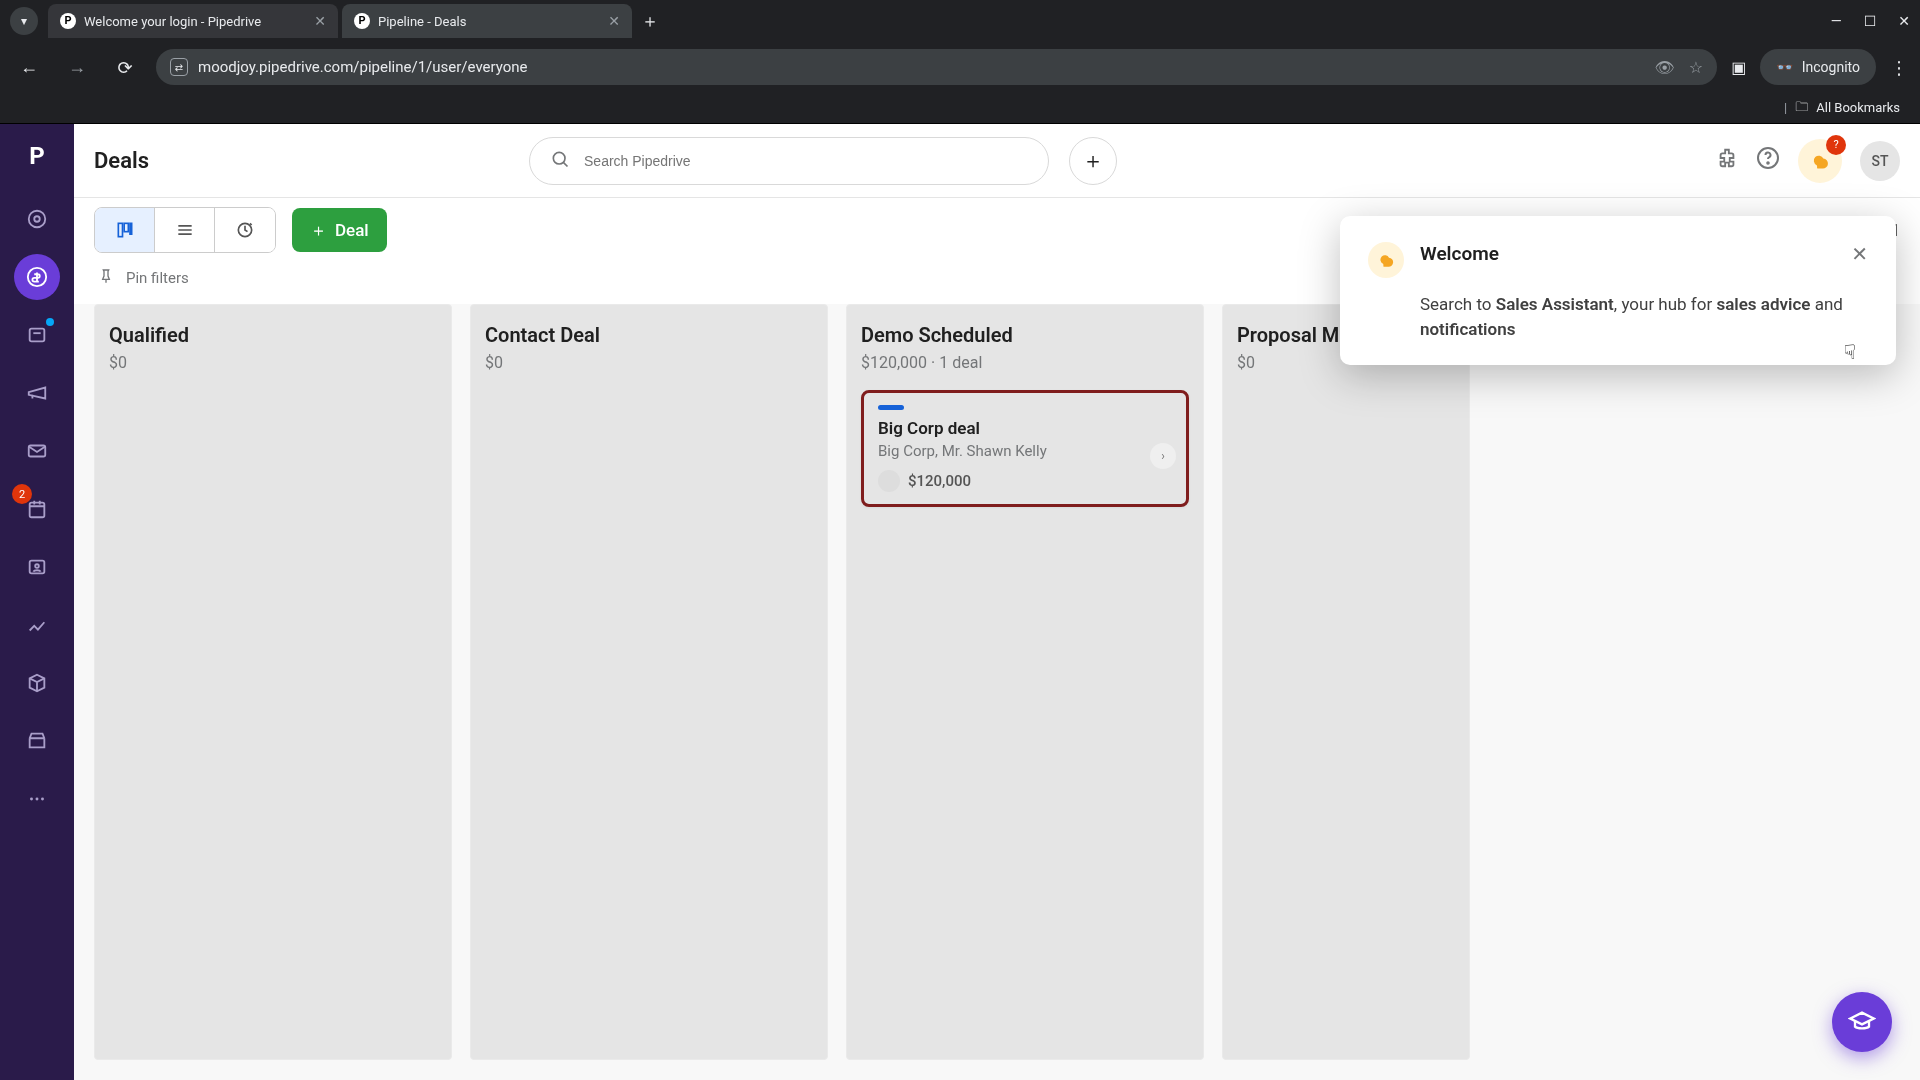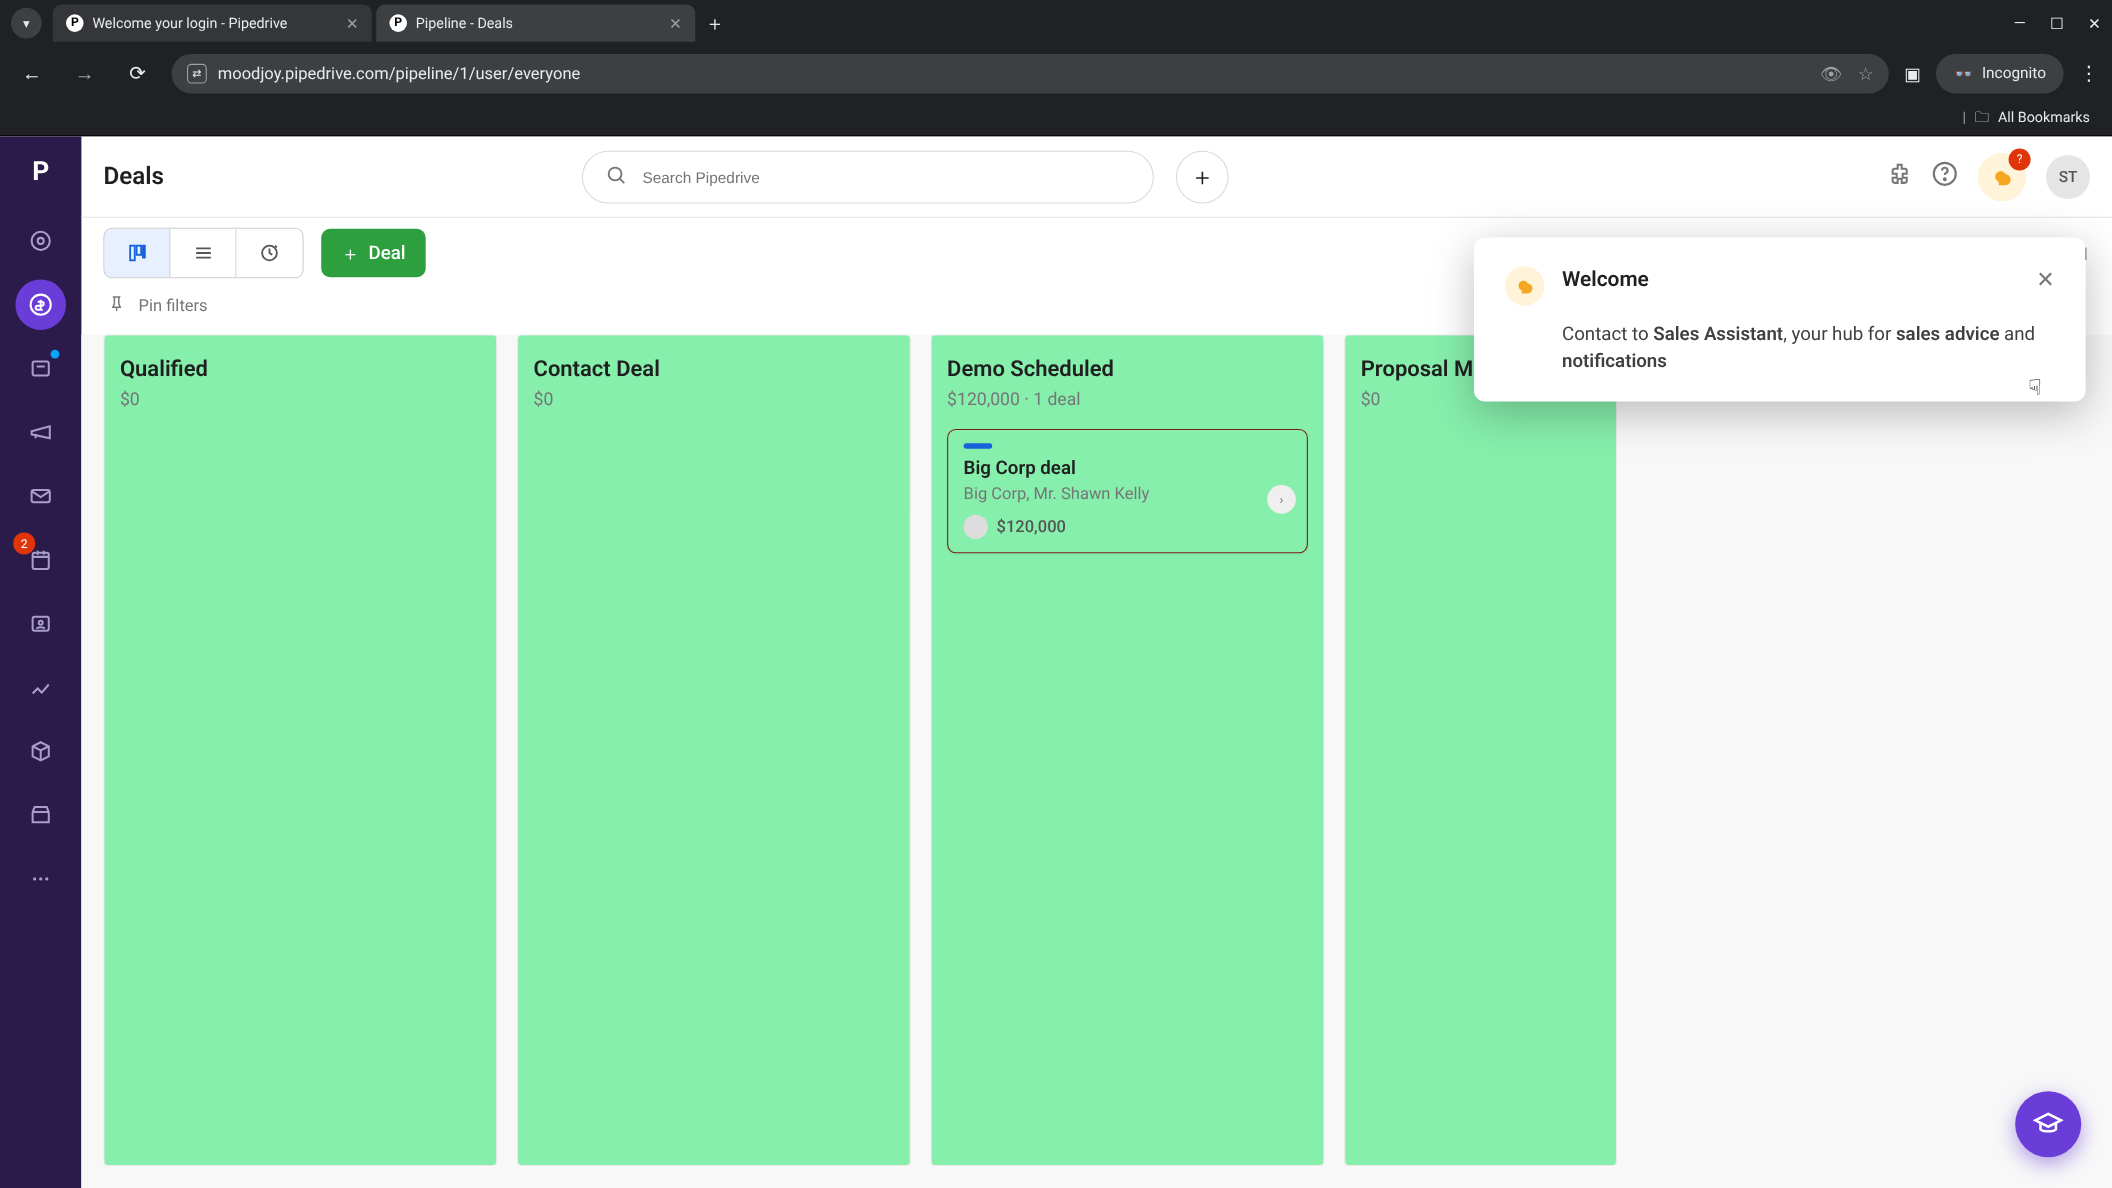--- a/index.html
+++ b/index.html
@@ -59,25 +59,25 @@
   .seg-btn { width: 60px; height: 44px; display: flex; align-items: center; justify-content: center; color: #555; background: #fff; border-right: 1px solid #ccc;}
   .seg-btn:last-child{ border-right:none;}
   .seg-btn.active { background: #e6f0ff; color: #1662d8; }
   .deal-btn { height: 44px; background: #2d9f3f; color: #fff; border-radius: 8px; padding: 0 18px; display: flex; align-items: center; gap: 8px; font-size: 17px; font-weight: 500; cursor:pointer;}
   .summary-total { margin-left: auto; color: #202020; font-size: 16px;}
   
   .pin-filters-row { padding: 0 20px 10px; }
   .pin-filters { display: inline-flex; align-items: center; gap: 12px; color: #747678; font-size: 15px; padding: 6px 4px; cursor: pointer;}
 
   .board { flex: 1; padding: 0 20px 20px; background: #f8f8f8; display: flex; gap: 18px; overflow: hidden;}
-  .col { width: 358px; background: #86efac; border: 1px solid #eaeaea; border-radius: 4px; padding: 18px 14px 10px; display:flex; flex-direction:column; position:relative;}
+  .col { width: 358px; background: #e5e5e5; border: 1px solid #eaeaea; border-radius: 4px; padding: 18px 14px 10px; display:flex; flex-direction:column; position:relative;}
   .col-title { font-size: 20px; font-weight: 600; color: #202020; }
   .col-sub { color: #747678; font-size: 16px; margin-top: 6px; }
 
-  .card { margin-top: 18px; border: 1px solid #7f1d1d; border-radius: 8px; padding: 12px 14px; position: relative; box-shadow: 0 1px 3px rgba(0,0,0,0.05);}
+  .card { margin-top: 18px; border: 3px solid #7f1d1d; border-radius: 8px; padding: 12px 14px; position: relative; box-shadow: 0 1px 3px rgba(0,0,0,0.05);}
   .card .bar { width: 26px; height: 5px; background: #1662d8; border-radius: 3px; margin-bottom: 8px;}
   .card .deal-name { font-size: 17px; font-weight: 600; color: #202020; }
   .card .deal-meta { color: #747678; font-size: 15px; margin-top: 4px;}
   .card .deal-amount-row { display: flex; align-items:center; gap:8px; margin-top: 10px;}
   .card .ava { width: 22px; height: 22px; border-radius: 50%; background: #ddd; }
   .card .deal-amount { color: #555; font-size: 15px; font-weight:500;}
   .card .chev { position: absolute; right: 10px; top: 45%; width: 26px; height: 26px; border-radius: 50%; background: #efefef; color: #777; display:flex; align-items:center; justify-content:center; font-size:12px;}
 
   
   .popover { position: absolute; top: 92px; right: 24px; width: 556px; background: #fff; border-radius: 10px; box-shadow: 0 10px 40px rgba(0,0,0,0.25); padding: 26px 28px 24px; z-index: 50;}
@@ -329,21 +329,21 @@
     <div class="hdr">
       <div class="pop-icon">
         <svg width="18" height="18" viewBox="0 0 24 24" fill="currentColor">
             <path d="M9 21h6a6 6 0 0 0 1-12 6 6 0 1 0-8 8c.3.3.5.8.5 1.2V20a1 1 0 0 0 .5 1z"></path>
           </svg>
       </div>
       <span class="pop-title">Welcome</span>
       <span class="pop-close">✕</span>
     </div>
     <div class="pop-body">
-      <span>Contact to </span><strong>Sales Assistant</strong><span>, your hub for </span><strong>sales advice</strong><span> and </span><strong>notifications</strong>
+      <span>Search to </span><strong>Sales Assistant</strong><span>, your hub for </span><strong>sales advice</strong><span> and </span><strong>notifications</strong>
     </div>
     <div class="cursor-pointer">☟</div>
   </div>
 
   <div class="fab">
     <svg width="28" height="28" viewBox="0 0 24 24" fill="none" stroke="currentColor" stroke-width="2">
         <path d="M2 9l10-5 10 5-10 5z"></path>
         <path d="M6 11v5c2 2 10 2 12 0v-5"></path>
       </svg>
   </div>

